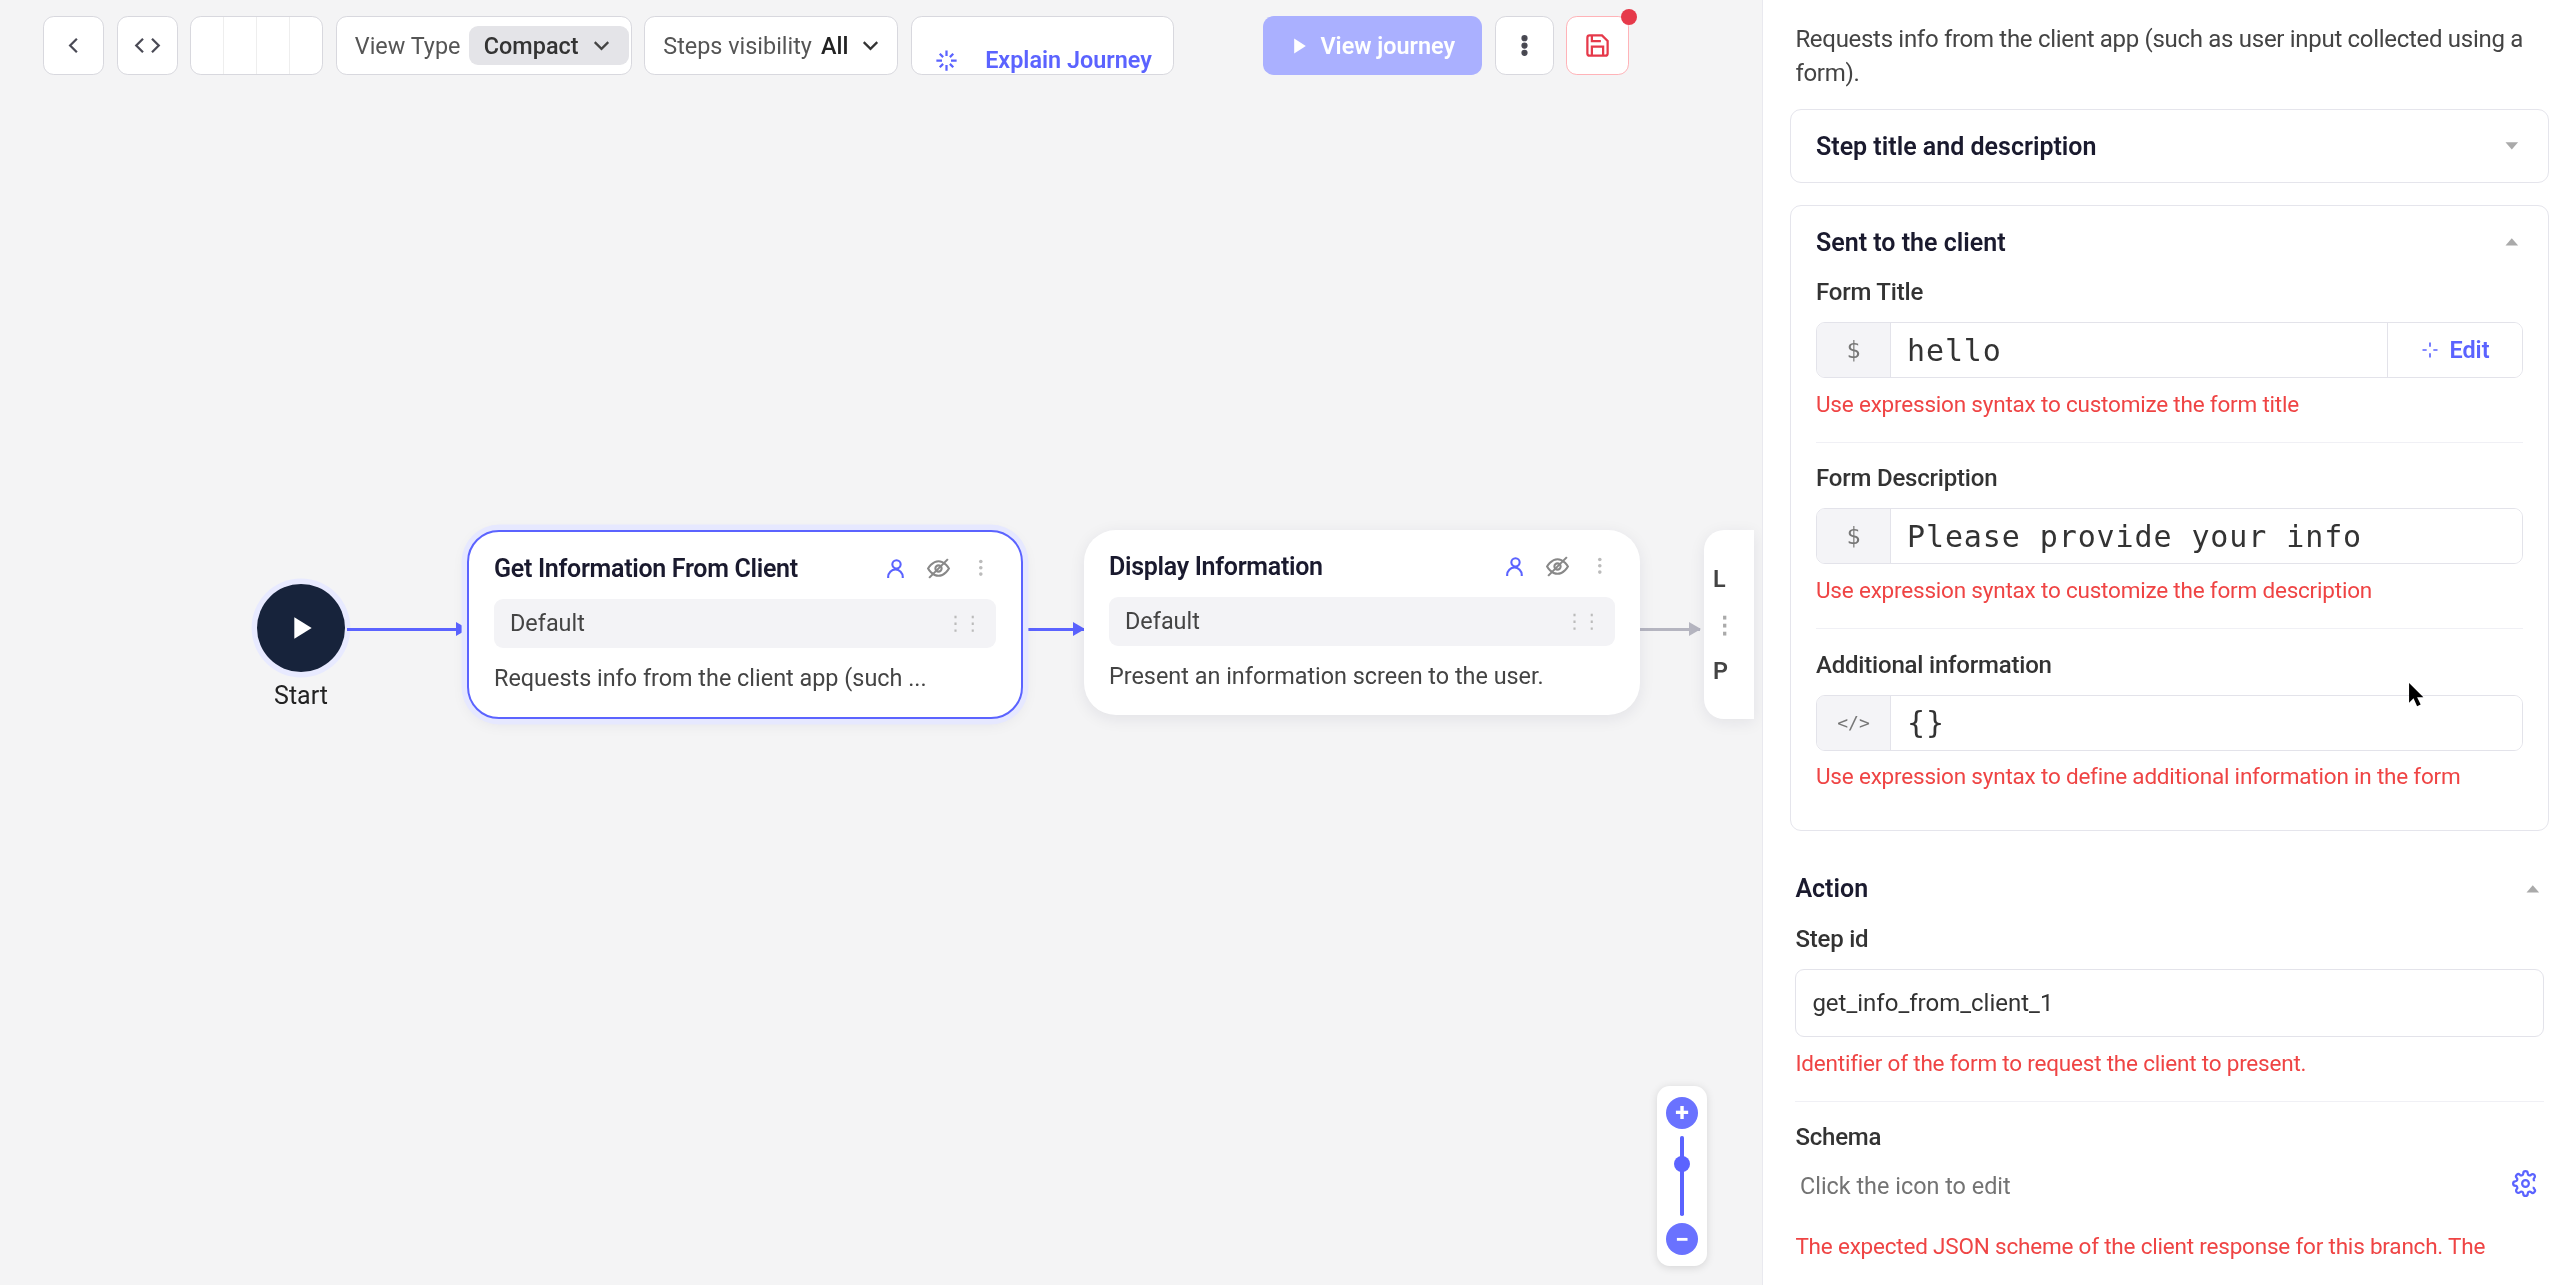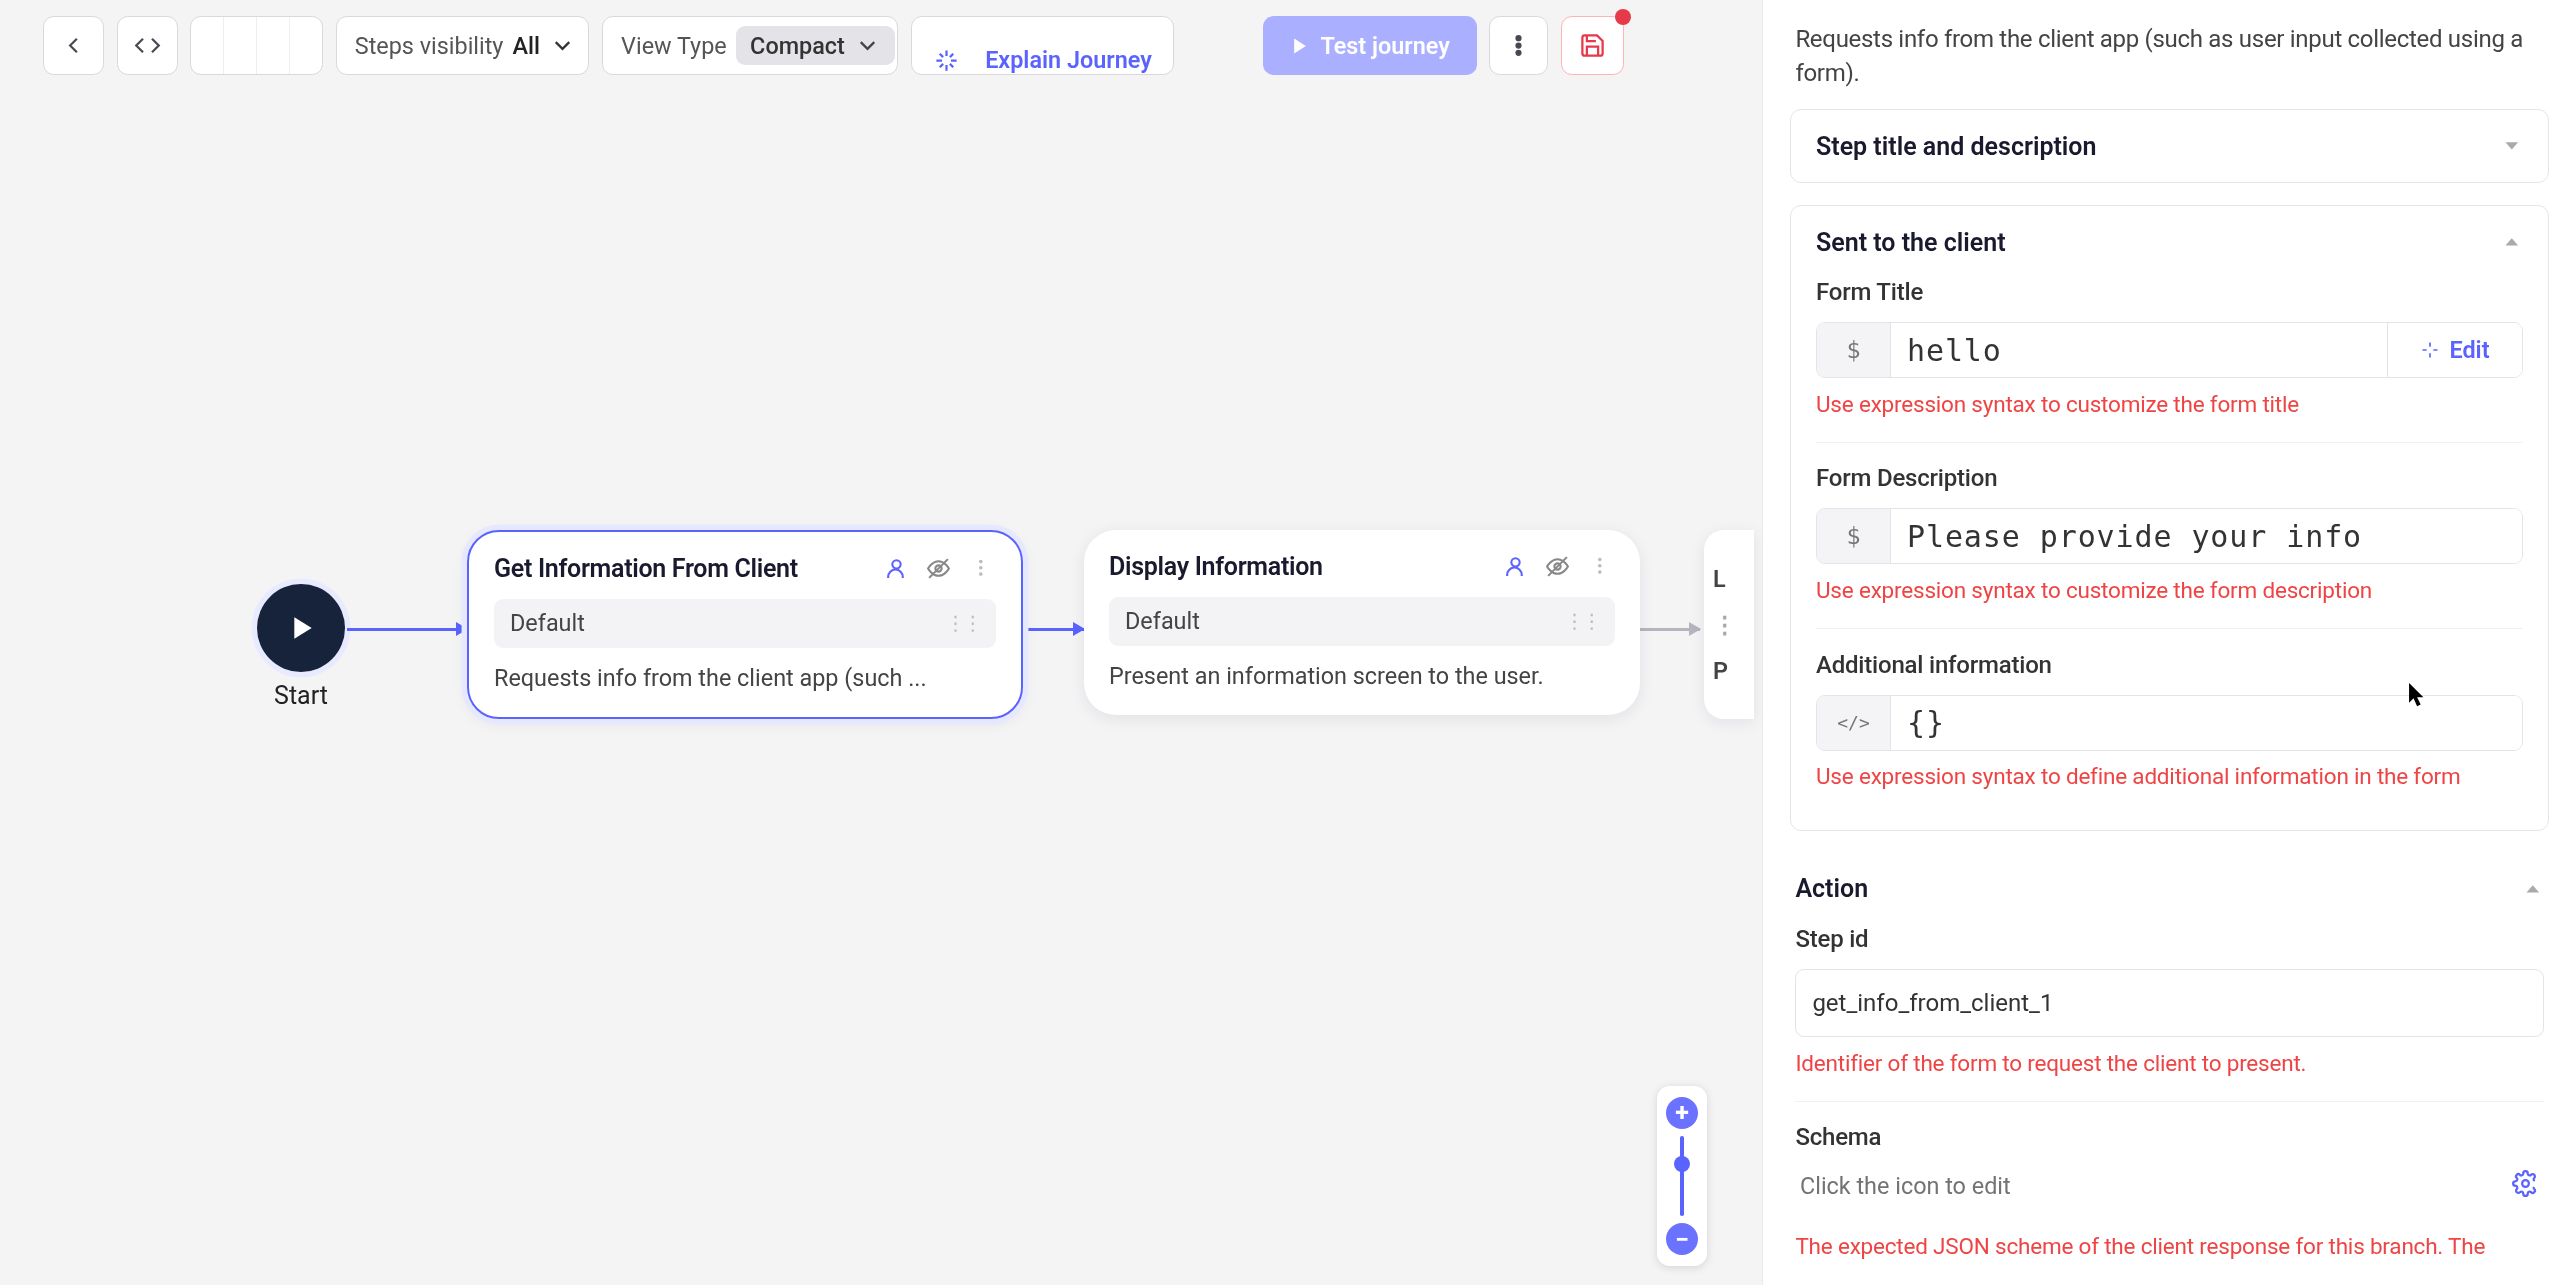--- a/index.html
+++ b/index.html
@@ -447,49 +447,49 @@
     <div class="cell">
         <svg viewBox="0 0 24 24">
           <circle cx="6" cy="6" r="3"></circle>
           <circle cx="6" cy="18" r="3"></circle>
           <line x1="20" y1="4" x2="8.12" y2="15.88"></line>
           <line x1="14.47" y1="14.48" x2="20" y2="20"></line>
           <line x1="8.12" y1="8.12" x2="12" y2="12"></line>
         </svg>
       </div>
   </div>
-  <div class="tbtn steps-vis">
-    <span>Steps visibility</span>
-    <span class="val">All</span>
-    <svg class="chev" viewBox="0 0 24 24" style="stroke:#333; fill:none; stroke-width:2;">
-        <polyline points="6 9 12 15 18 9"></polyline>
-      </svg>
-  </div>
   <div class="tbtn viewtype" style="gap:9px;">
     <span>View Type</span>
     <span class="pill">
       <span>Compact</span>
       <svg class="chev" viewBox="0 0 24 24" style="stroke:#444; fill:none; stroke-width:2;">
           <polyline points="6 9 12 15 18 9"></polyline>
         </svg>
     </span>
   </div>
+  <div class="tbtn steps-vis">
+    <span>Steps visibility</span>
+    <span class="val">All</span>
+    <svg class="chev" viewBox="0 0 24 24" style="stroke:#333; fill:none; stroke-width:2;">
+        <polyline points="6 9 12 15 18 9"></polyline>
+      </svg>
+  </div>
   <div class="tbtn explain">
     <svg viewBox="0 0 24 24" style="stroke:#5b63ff; fill:none;">
         <path d="M12 3v5M12 16v5M3 12h5M16 12h5"></path>
         <path d="M6 6l3 3M15 15l3 3M18 6l-3 3M9 15l-3 3"></path>
       </svg>
     <span>Explain Journey</span>
   </div>
   <div style="width:63px;"></div>
   <div class="test-btn">
     <svg viewBox="0 0 24 24" style="width:20px;height:20px;fill:#fff;">
         <polygon points="5 3 19 12 5 21"></polygon>
       </svg>
-    <span>Test journey</span>
+    <span>View journey</span>
   </div>
   <div class="tbtn" style="width:59px;">
     <svg viewBox="0 0 24 24" style="fill:#444;">
         <circle cx="12" cy="5" r="2"></circle>
         <circle cx="12" cy="12" r="2"></circle>
         <circle cx="12" cy="19" r="2"></circle>
       </svg>
   </div>
   <div class="save-wrap">
     <div class="save-btn">

